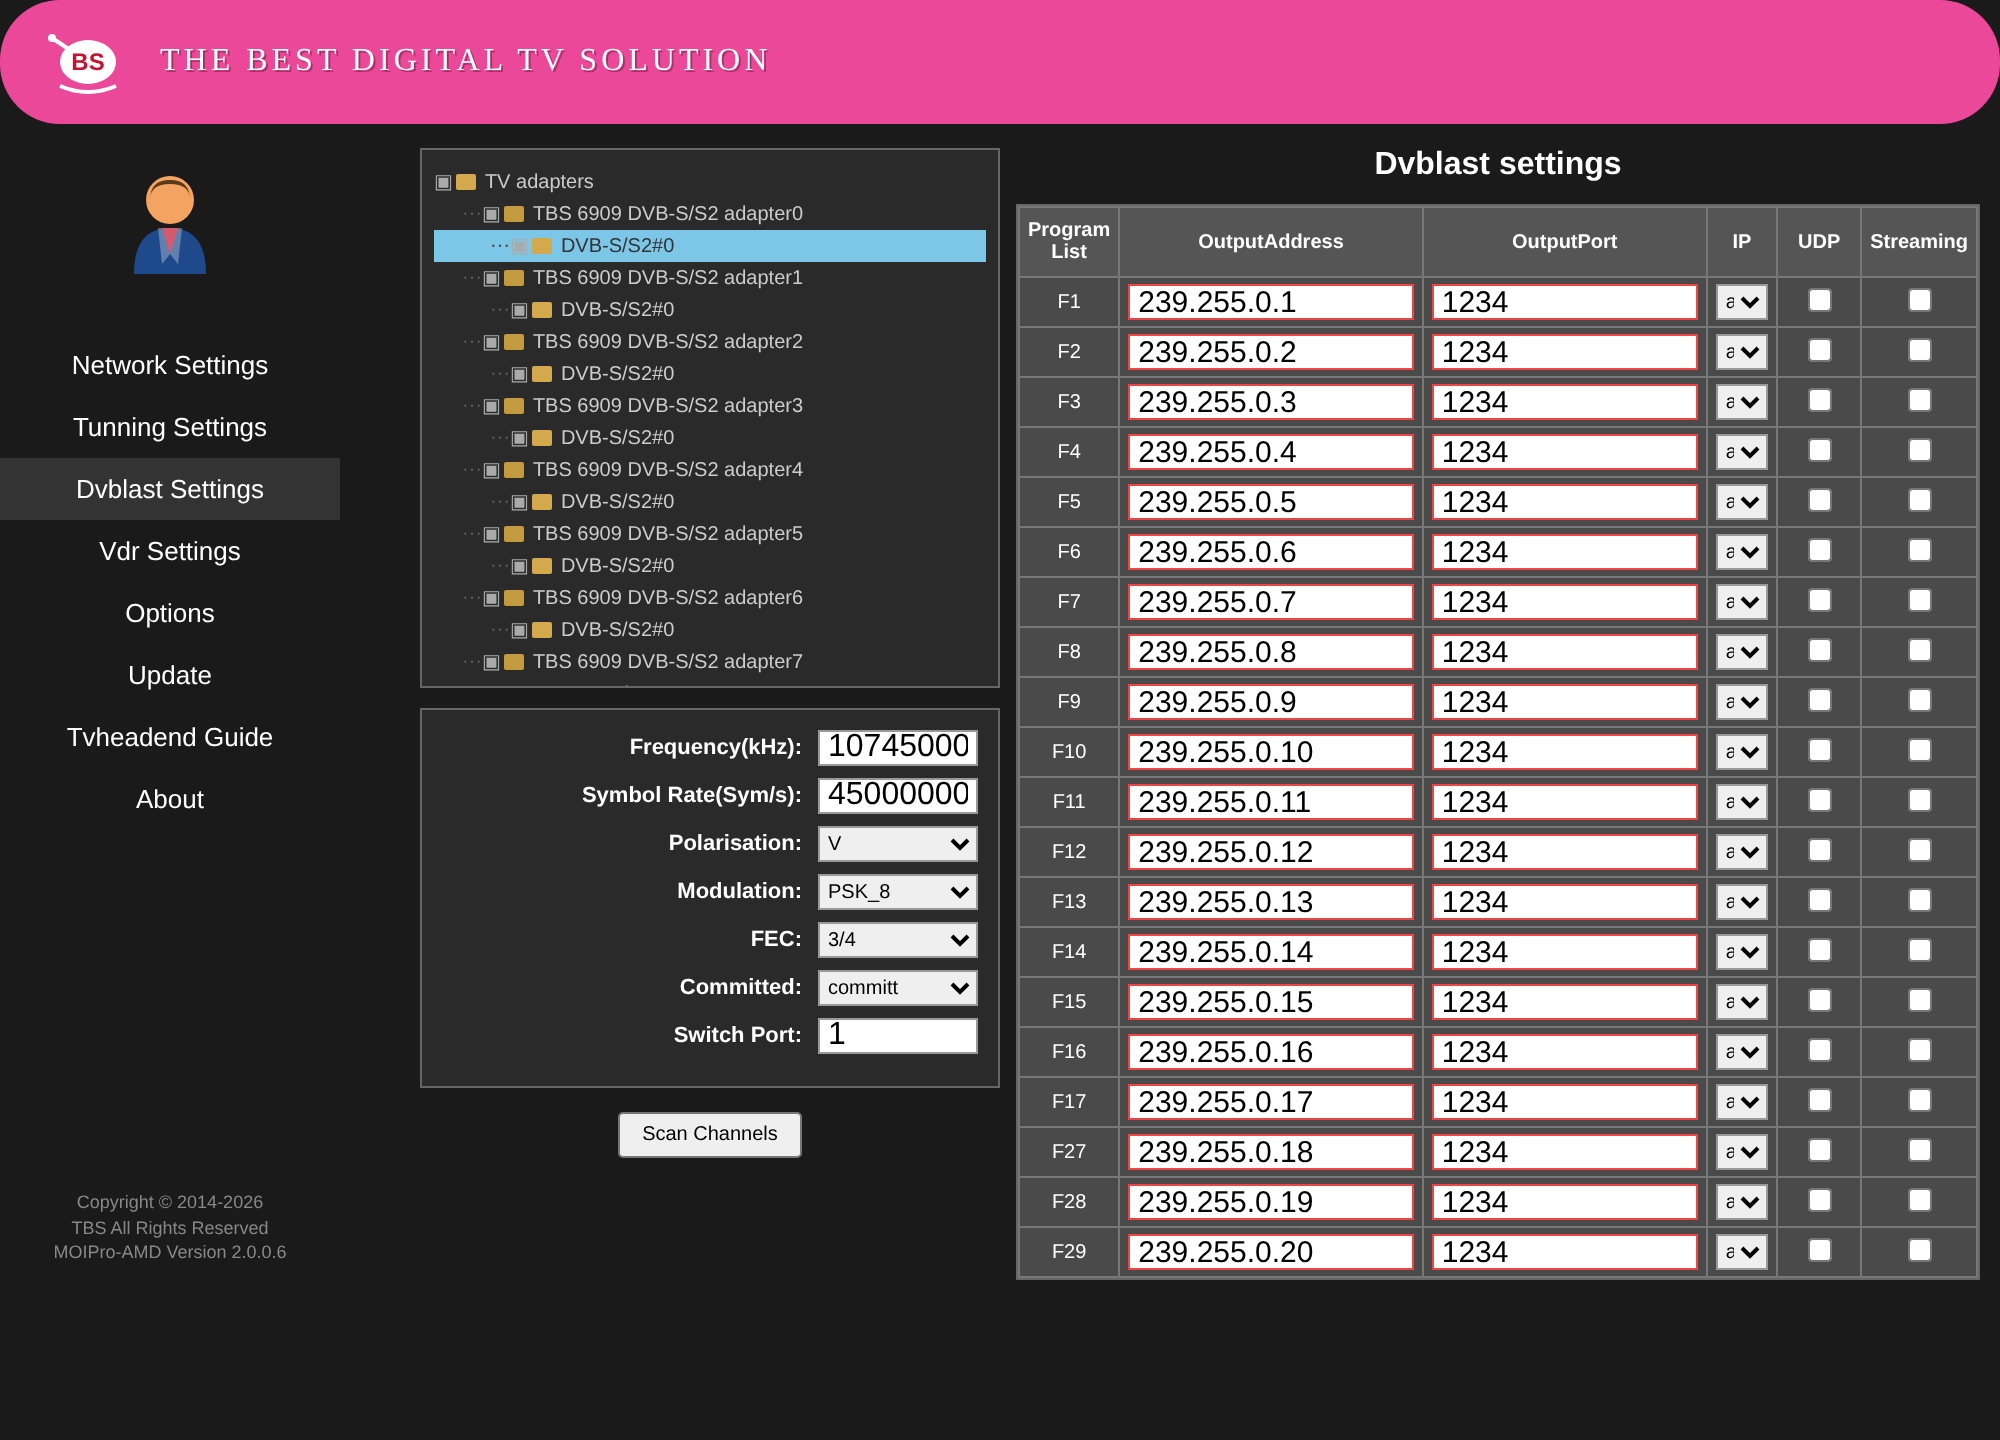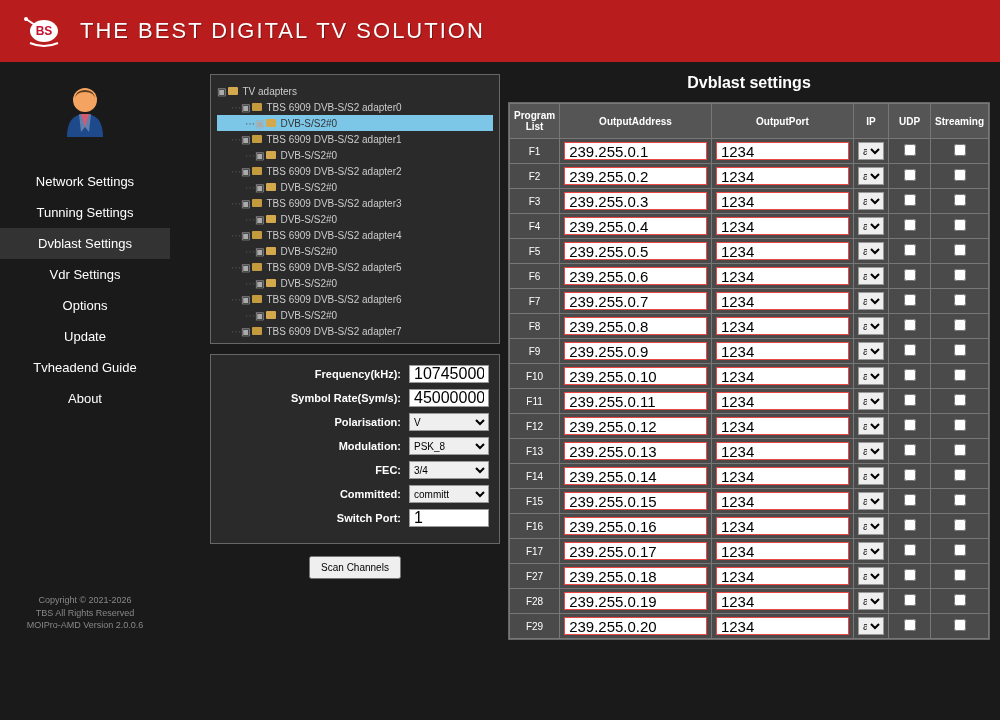--- a/index.html
+++ b/index.html
@@ -1,21 +1,21 @@
 <!DOCTYPE html>
 <html><head>
 <meta charset="utf-8">
 <style>
 * { margin: 0; padding: 0; box-sizing: border-box; }
 body { font-family: Arial, sans-serif; background: #1a1a1a; width: 1000px; height: 720px; overflow: hidden; }
 
-.header { background: #b91c1c; height: 62px; display: flex; align-items: center; padding-left: 20px; }
+.header { background: #ec4899; height: 62px; display: flex; align-items: center; padding-left: 20px; border-radius: 30px; }
 .logo-area { display: flex; align-items: center; gap: 12px; }
 .logo-icon { width: 48px; height: 40px; position: relative; }
-.logo-text { color: #fff; font-family: Liberation Sans, sans-serif; font-size: 22px; letter-spacing: 2px; text-shadow: 1px 1px 0 rgba(0,0,0,0.3); }
+.logo-text { color: #fff; font-family: Liberation Serif, serif; font-size: 16px; letter-spacing: 2px; text-shadow: 1px 1px 0 rgba(0,0,0,0.3); }
 
 .main { display: flex; height: 658px; }
 .sidebar { width: 170px; background: #1a1a1a; padding-top: 20px; }
 .avatar-wrap { text-align: center; margin-bottom: 20px; }
 .avatar { width: 60px; height: 60px; display: inline-block; }
 .nav-item { color: #fff; padding: 8px 0; text-align: center; font-size: 13px; cursor: pointer; }
 .nav-item.active { background: #333; position: relative; }
 .nav-item.active::after { content: ''; position: absolute; right: -8px; top: 50%; transform: translateY(-50%); border: 8px solid transparent; border-left-color: #333; }
 
 .copyright { color: #888; font-size: 9px; text-align: center; margin-top: 180px; line-height: 1.4; }
@@ -87,21 +87,21 @@
         <div class="nav-item">Network Settings</div>
         <div class="nav-item">Tunning Settings</div>
         <div class="nav-item active">Dvblast Settings</div>
         <div class="nav-item">Vdr Settings</div>
         <div class="nav-item">Options</div>
         <div class="nav-item">Update</div>
         <div class="nav-item">Tvheadend Guide</div>
         <div class="nav-item">About</div>
       </div>
     <div class="copyright">
-      <div>Copyright © 2021-2026</div>
+      <div>Copyright © 2014-2026</div>
       <div>TBS All Rights Reserved</div>
       <div>MOIPro-AMD Version 2.0.0.6</div>
     </div>
   </div>
 
   <div class="content">
     <div class="left-col">
       <div class="tree-box" id="tree-container">
           <div class="tree-row">
             <span class="tree-indent" style="width:0px"></span>

